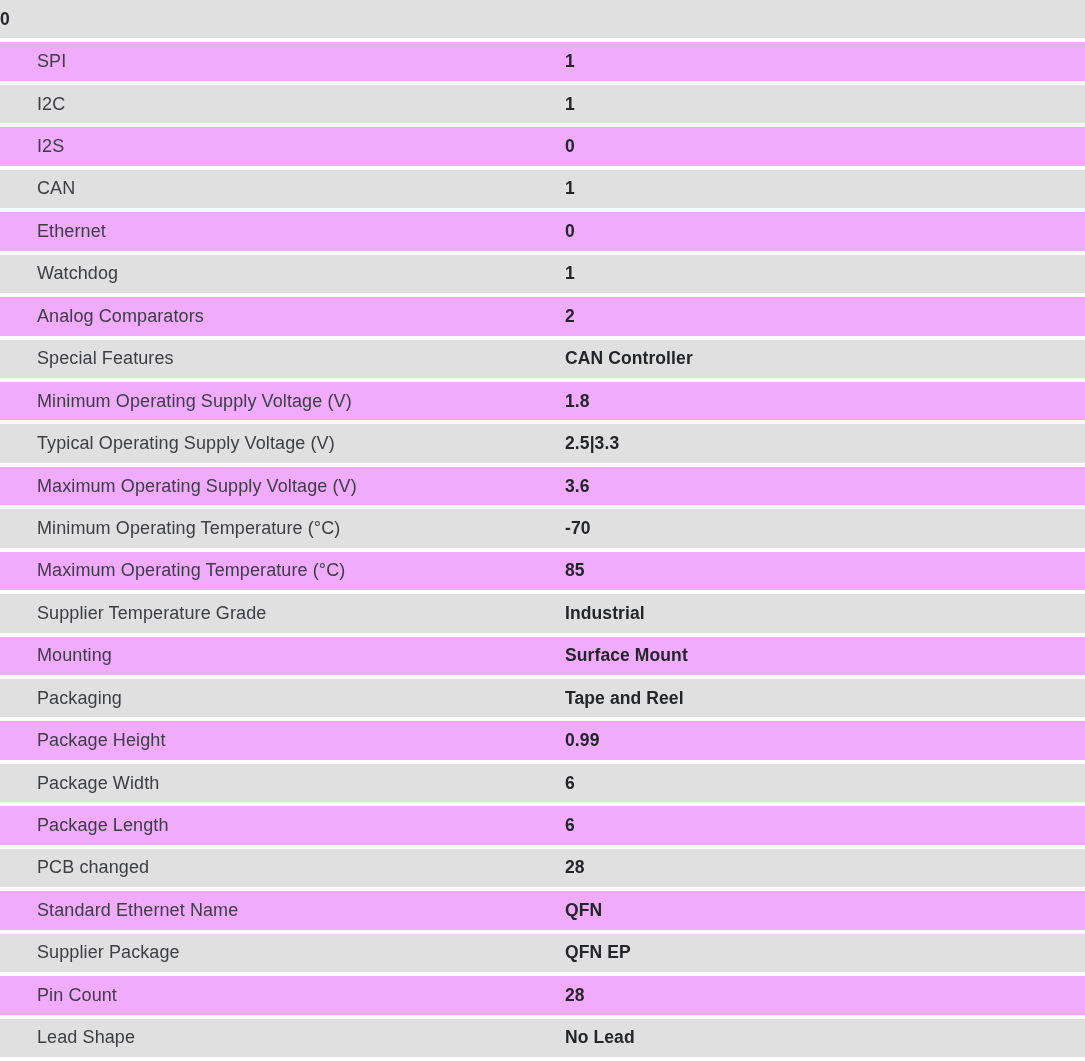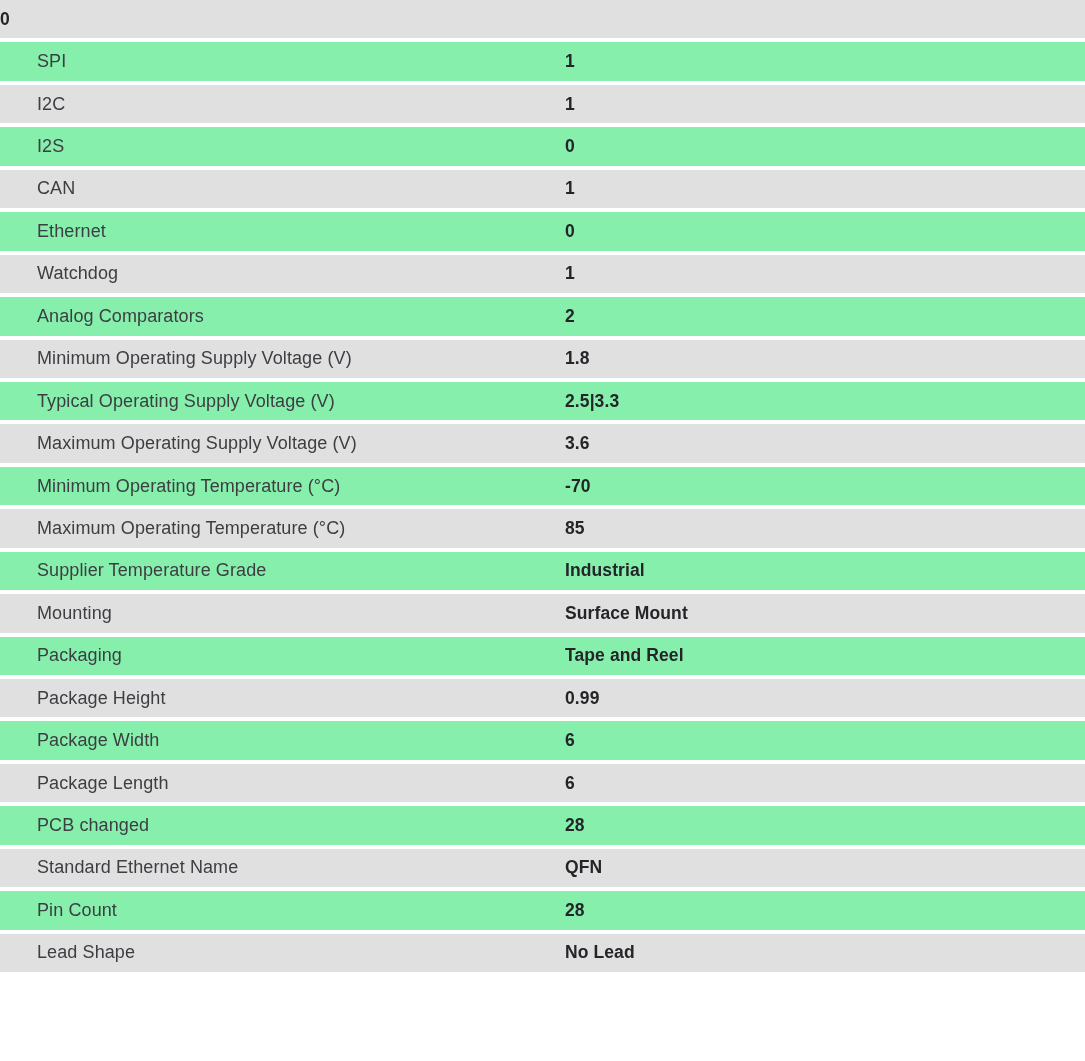--- a/index.html
+++ b/index.html
@@ -13,21 +13,21 @@
   }
   .spec-table {
     width: 1085px;
   }
   .spec-row {
     box-sizing: border-box;
     height: 42.44px;
     border-bottom: 4px solid #ffffff;
     display: flex;
     align-items: center;
-    background: #86efac;
+    background: #f0abfc;
   }
   .spec-row:nth-child(odd) {
     background: #e0e0e0;
   }
   .spec-label {
     flex: 0 0 528px;
     padding-left: 37px;
     font-size: 18px;
     font-weight: 400;
     color: #3c3e42;
@@ -81,20 +81,24 @@
   <div class="spec-row">
     <div class="spec-label">Watchdog</div>
     <div class="spec-value">1</div>
   </div>
 
   <div class="spec-row">
     <div class="spec-label">Analog Comparators</div>
     <div class="spec-value">2</div>
   </div>
 
+  <div class="spec-row">
+    <div class="spec-label">Special Features</div>
+    <div class="spec-value">CAN Controller</div>
+  </div>
 
   <div class="spec-row">
     <div class="spec-label">Minimum Operating Supply Voltage (V)</div>
     <div class="spec-value">1.8</div>
   </div>
 
   <div class="spec-row">
     <div class="spec-label">Typical Operating Supply Voltage (V)</div>
     <div class="spec-value">2.5|3.3</div>
   </div>
@@ -147,20 +151,24 @@
   <div class="spec-row">
     <div class="spec-label">PCB changed</div>
     <div class="spec-value">28</div>
   </div>
 
   <div class="spec-row">
     <div class="spec-label">Standard Ethernet Name</div>
     <div class="spec-value">QFN</div>
   </div>
 
+  <div class="spec-row">
+    <div class="spec-label">Supplier Package</div>
+    <div class="spec-value">QFN EP</div>
+  </div>
 
   <div class="spec-row">
     <div class="spec-label">Pin Count</div>
     <div class="spec-value">28</div>
   </div>
 
   <div class="spec-row">
     <div class="spec-label">Lead Shape</div>
     <div class="spec-value">No Lead</div>
   </div>

